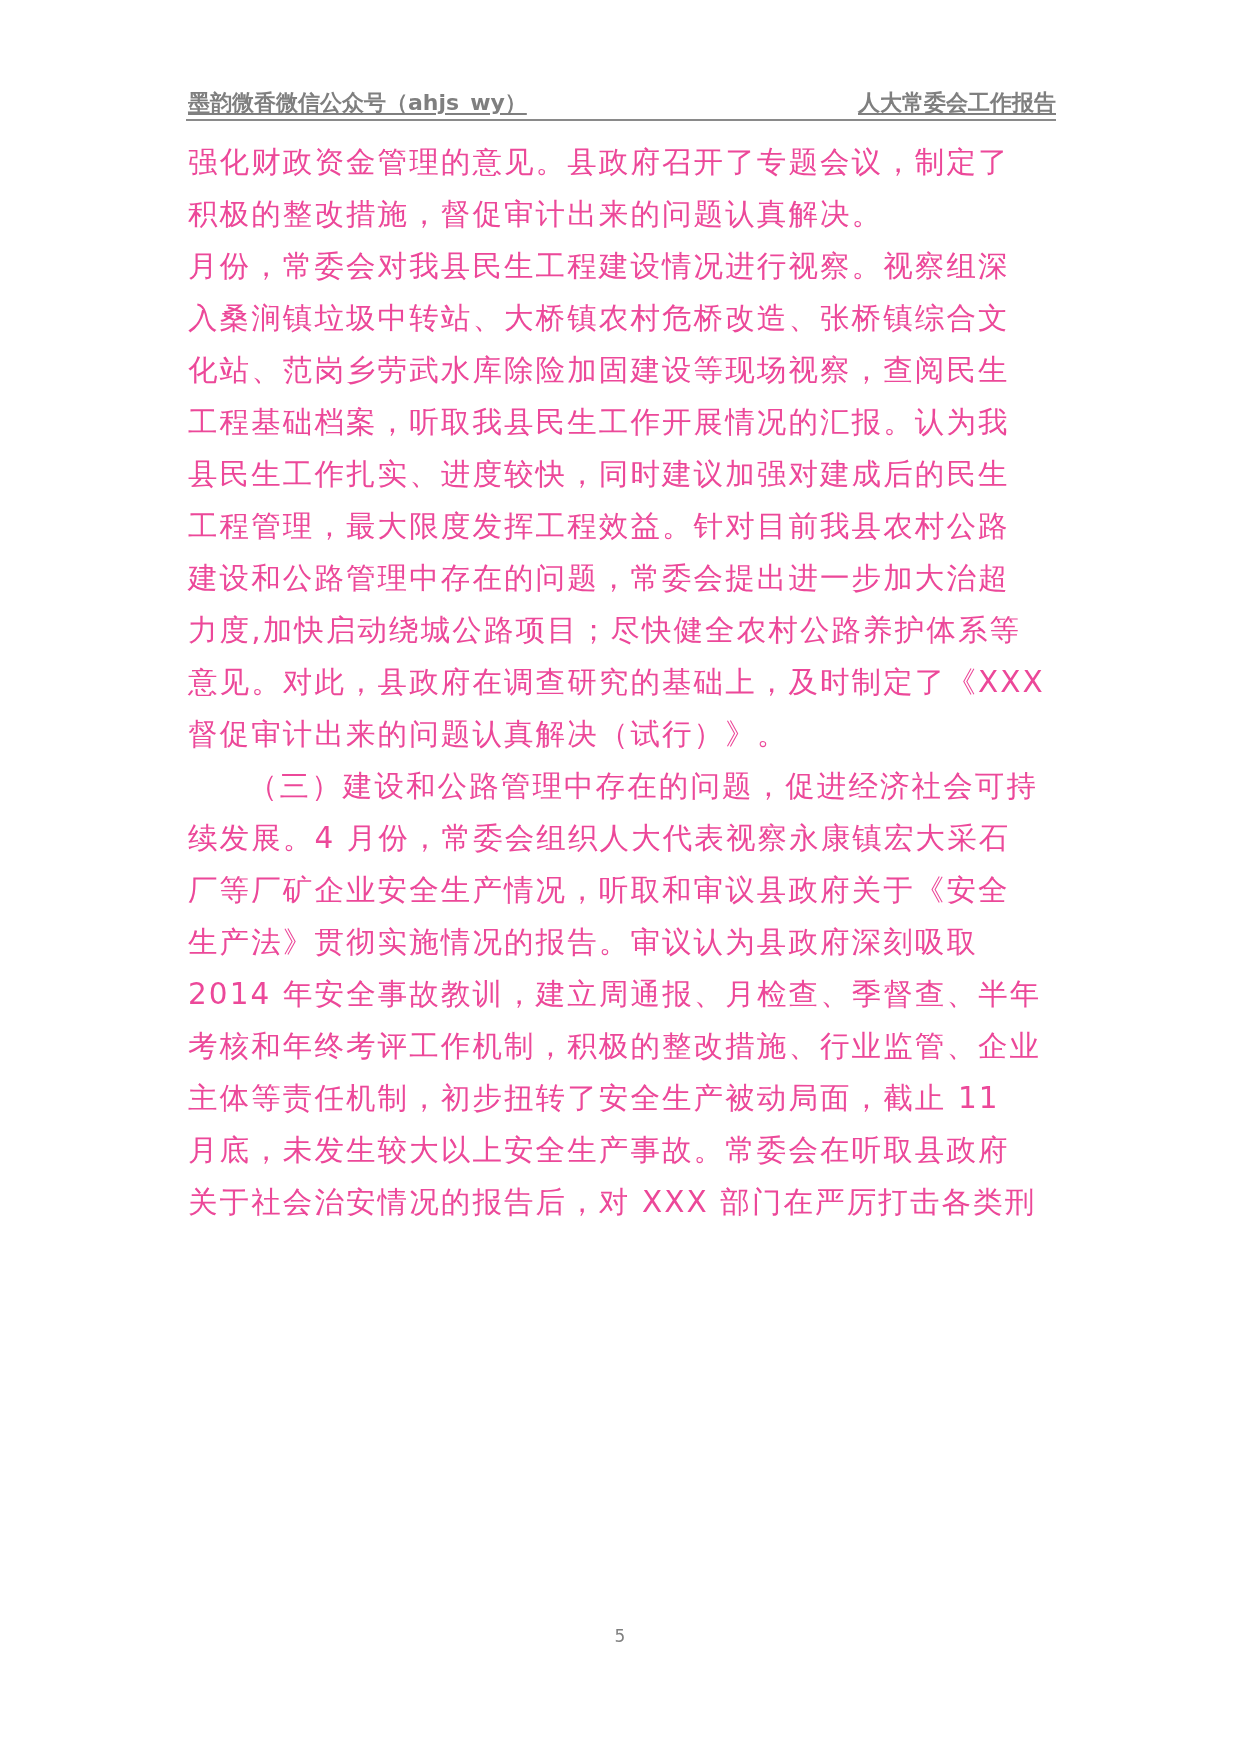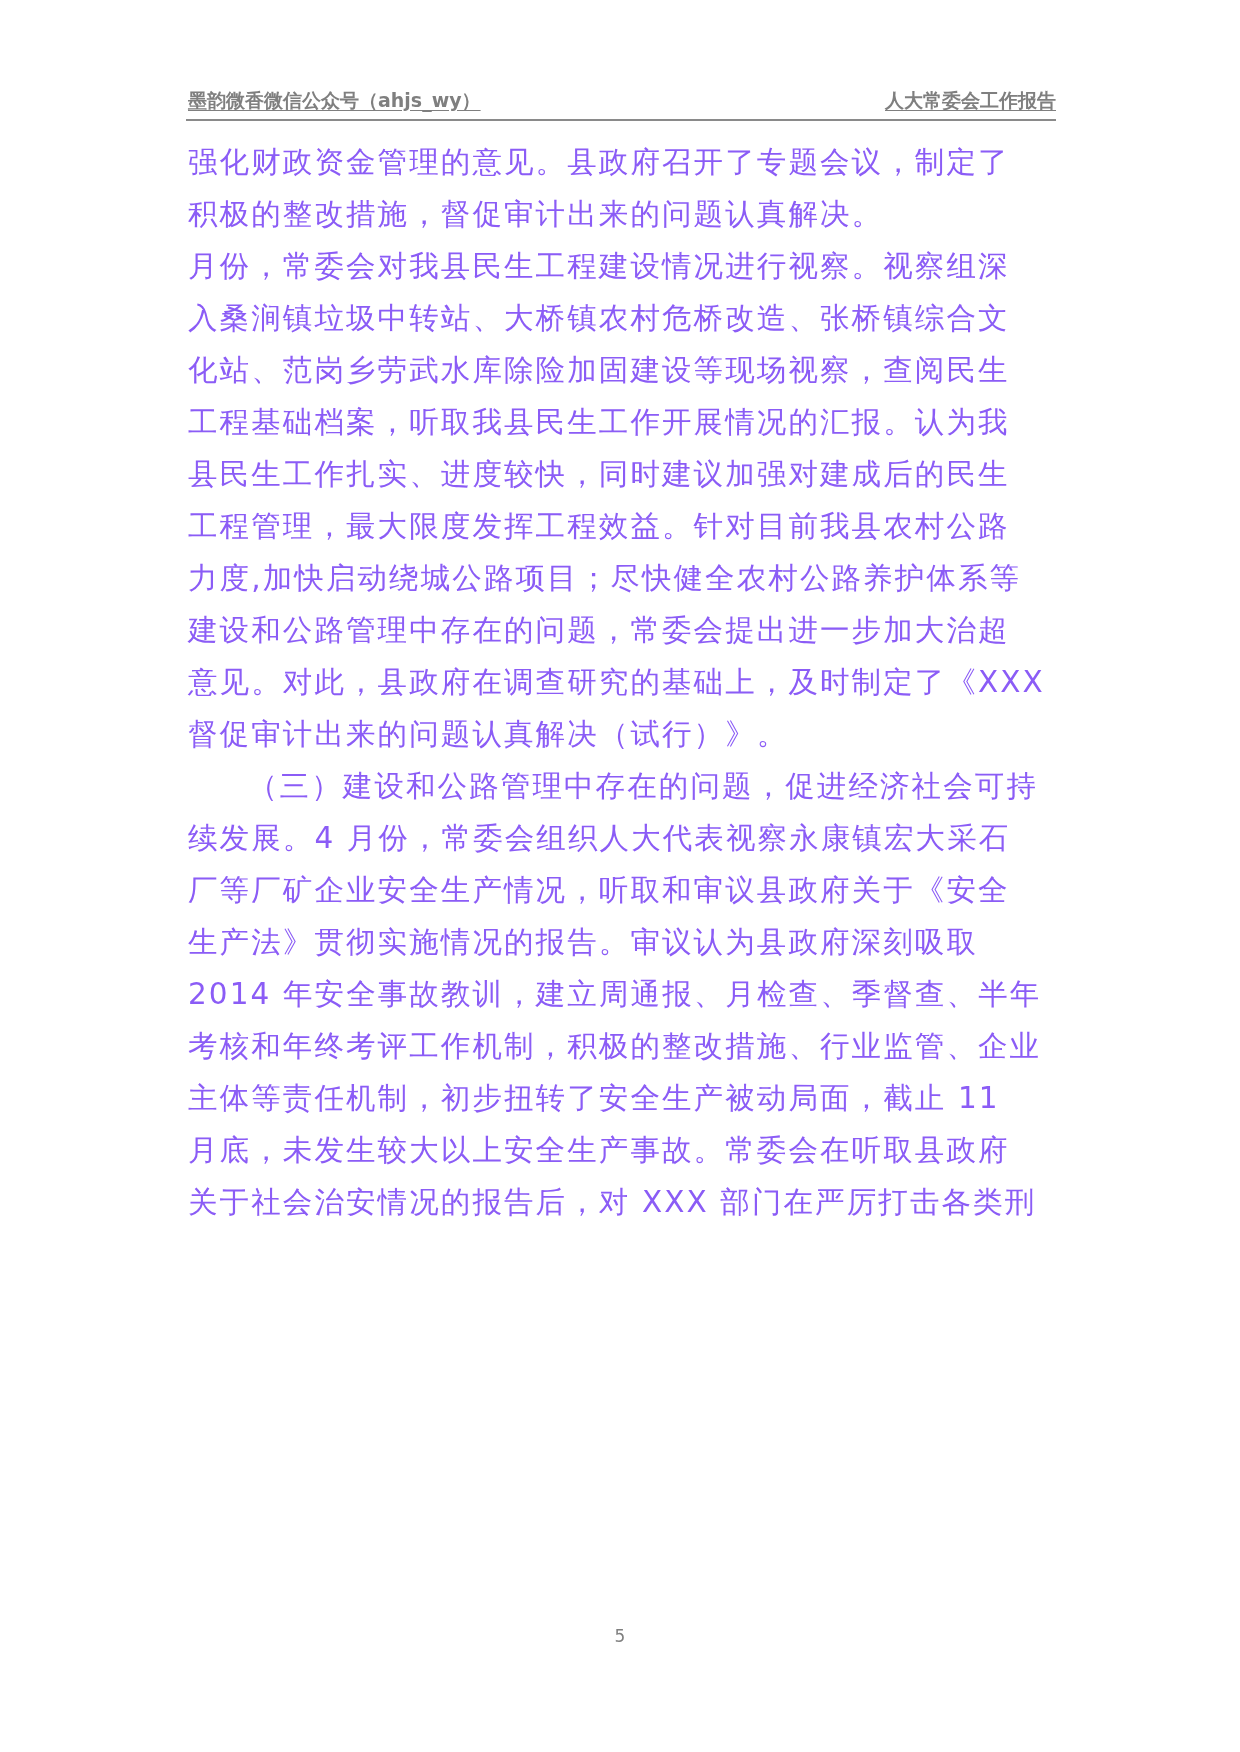--- a/index.html
+++ b/index.html
@@ -1,31 +1,31 @@
 <!DOCTYPE html>
 <html><head>
   <meta charset="utf-8">
   <style>
     html, body { margin: 0; padding: 0; background: #ffffff; }
     body { width: 1240px; height: 1752px; position: relative; overflow: hidden; }
     .page { position: absolute; left: 0; top: 0; width: 1240px; height: 1752px; background: #fff; }
     .header {
       position: absolute; left: 188px; top: 86px; width: 868px; height: 30px;
-      font-family: "DejaVu Sans", sans-serif; font-weight: bold; font-size: 19px;
+      font-family: "DejaVu Sans", sans-serif; font-weight: bold; font-size: 22px;
       color: #7f7f7f;
     }
     .header .left { position: absolute; left: 0; top: 2px; text-decoration: underline; text-underline-offset: 3px; }
     .header .right { position: absolute; right: 0; top: 2px; text-decoration: underline; text-underline-offset: 3px; }
     .header-rule {
       position: absolute; left: 186px; top: 119px; width: 870px; height: 0;
       border-top: 2px solid #8a8a8a;
     }
     .body-text {
       position: absolute; left: 188px; top: 136px; width: 872px;
-      font-family: "DejaVu Sans", sans-serif; font-size: 29.5px; color: #8b5cf6;
+      font-family: "DejaVu Sans", sans-serif; font-size: 29.5px; color: #ec4899;
       letter-spacing: 2.1px; line-height: 52px;
     }
     .line { display: block; height: 52px; white-space: nowrap; overflow: visible; }
     .indent { padding-left: 60px; }
     .page-number {
       position: absolute; left: 0; width: 1240px; top: 1626px; text-align: center;
       font-family: "DejaVu Sans", sans-serif; font-size: 17px; color: #7f7f7f;
     }
   </style>
 </head>
@@ -40,22 +40,22 @@
 
   <div class="body-text">
     <span class="line">强化财政资金管理的意见。县政府召开了专题会议，制定了</span>
     <span class="line">积极的整改措施，督促审计出来的问题认真解决。</span>
     <span class="line">月份，常委会对我县民生工程建设情况进行视察。视察组深</span>
     <span class="line">入桑涧镇垃圾中转站、大桥镇农村危桥改造、张桥镇综合文</span>
     <span class="line">化站、范岗乡劳武水库除险加固建设等现场视察，查阅民生</span>
     <span class="line">工程基础档案，听取我县民生工作开展情况的汇报。认为我</span>
     <span class="line">县民生工作扎实、进度较快，同时建议加强对建成后的民生</span>
     <span class="line">工程管理，最大限度发挥工程效益。针对目前我县农村公路</span>
+    <span class="line">建设和公路管理中存在的问题，常委会提出进一步加大治超</span>
     <span class="line">力度,加快启动绕城公路项目；尽快健全农村公路养护体系等</span>
-    <span class="line">建设和公路管理中存在的问题，常委会提出进一步加大治超</span>
     <span class="line">意见。对此，县政府在调查研究的基础上，及时制定了《XXX</span>
     <span class="line">督促审计出来的问题认真解决（试行）》。</span>
     <span class="line indent">（三）建设和公路管理中存在的问题，促进经济社会可持</span>
     <span class="line">续发展。4 月份，常委会组织人大代表视察永康镇宏大采石</span>
     <span class="line">厂等厂矿企业安全生产情况，听取和审议县政府关于《安全</span>
     <span class="line">生产法》贯彻实施情况的报告。审议认为县政府深刻吸取</span>
     <span class="line">2014 年安全事故教训，建立周通报、月检查、季督查、半年</span>
     <span class="line">考核和年终考评工作机制，积极的整改措施、行业监管、企业</span>
     <span class="line">主体等责任机制，初步扭转了安全生产被动局面，截止 11</span>
     <span class="line">月底，未发生较大以上安全生产事故。常委会在听取县政府</span>

